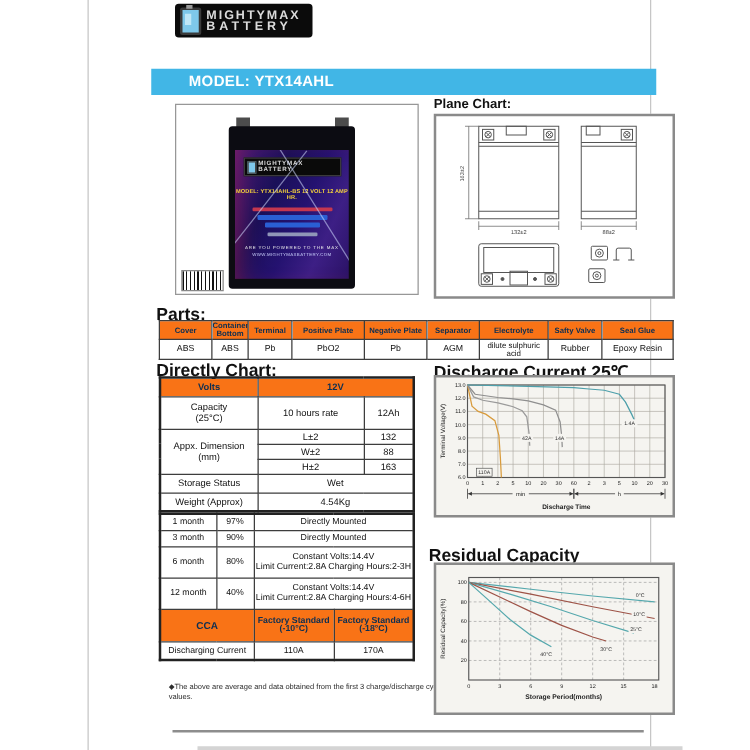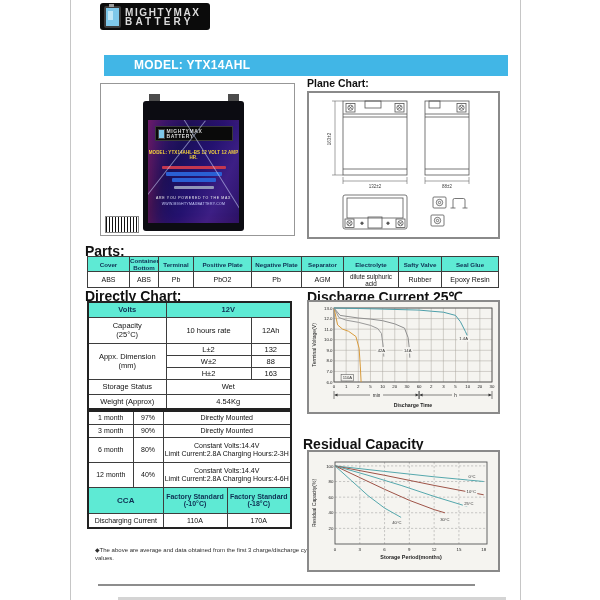--- a/index.html
+++ b/index.html
@@ -1,35 +1,35 @@
 <!DOCTYPE html>
 <html><head>
 <meta charset="utf-8">
 <style>
   html,body{margin:0;padding:0;background:#fff;}
   #canvas{position:relative;width:600px;height:600px;background:#ffffff;overflow:hidden;
           font-family:"Liberation Sans",sans-serif;color:#111;}
-  .abs{position:absolute;}
+  .abs{position:absolute;margin-left:40px;}
   .edge{position:absolute;top:0;width:1px;height:600px;background:#c6c6c6;}
 
   
   #logo-box{left:100px;top:3px;width:110px;height:27px;background:#0b0b0b;border-radius:3px;
             display:flex;align-items:center;padding:0 4px;box-sizing:border-box;}
   .bat-ic{width:13px;height:18px;background:#7ec8ea;border:2px solid #3a3a3a;border-radius:2px;
           position:relative;margin-right:4px;flex:0 0 auto;}
   .bat-ic:before{content:"";position:absolute;left:3px;top:-4px;width:5px;height:3px;background:#9a9a9a;}
   .bat-ic:after{content:"";position:absolute;left:2px;top:3px;width:5px;height:9px;background:#bfe7f7;}
   .logo-txt{line-height:9px;color:#dcdcdc;font-weight:bold;}
   .logo-l1{font-size:10px;letter-spacing:1.6px;}
   .logo-l2{font-size:10px;letter-spacing:3.2px;}
 
   #doc-title{left:92px;top:32px;width:416px;text-align:center;}
   #doc-title span{font-size:8.6px;font-weight:bold;border-bottom:2px solid #000;padding-bottom:1px;letter-spacing:0.1px;}
 
-  #model-banner{left:104px;top:55px;width:404px;height:21px;background:#41b6e6;color:#fff;
+  #model-banner{left:81px;top:55px;width:404px;height:21px;background:#41b6e6;color:#fff;
                 font-weight:bold;font-size:12px;line-height:21px;text-indent:30px;letter-spacing:.3px;}
 
   
   #photo-box{left:100px;top:83px;width:193px;height:151px;border:1px solid #979797;background:#fff;}
   .post{position:absolute;background:#4c4c4c;}
   #bat-body{position:absolute;left:42px;top:17px;width:101px;height:130px;background:#0c0c12;border-radius:3px;}
   #bat-label{position:absolute;left:5px;top:19px;width:91px;height:103px;overflow:hidden;
      background:linear-gradient(115deg,#461a78 0%,#1a1058 32%,#241270 55%,#3d1f85 76%,#2a1266 100%);
      box-shadow:inset 14px 0 18px -10px rgba(190,30,70,.45);}
   .streak{position:absolute;background:rgba(210,220,255,.55);width:1px;height:120px;}
@@ -47,21 +47,21 @@
   
   #plane-title{left:307px;top:77px;font-size:10.5px;font-weight:bold;}
   #plane-box{left:307px;top:91px;width:193px;height:148px;border:2px solid #8a8a8a;box-sizing:border-box;background:#fff;}
 
   
   .sec-title{font-size:14px;font-weight:bold;}
 
   
   table{border-collapse:collapse;table-layout:fixed;}
   td{border:1px solid #3d3d3d;text-align:center;vertical-align:middle;padding:0;overflow:hidden;}
-  .blue{background:#5eead4;color:#0e2f52;font-weight:bold;}
+  .blue{background:#f97316;color:#0e2f52;font-weight:bold;}
   #parts-table{left:87px;top:256px;}
   #parts-table table{width:411px;border:1px solid #222;}
   #parts-table td{font-size:7px;}
   #parts-table .blue{font-size:6.2px;}
   #param-table{left:87px;top:301px;}
   #param-table table,#ret-table table{width:203px;border:2px solid #222;}
   #param-table td{font-size:7.5px;}
   #ret-table{left:87px;top:410px;}
   #ret-table td{font-size:7px;}
   .note{font-size:6.3px;line-height:8px;}

